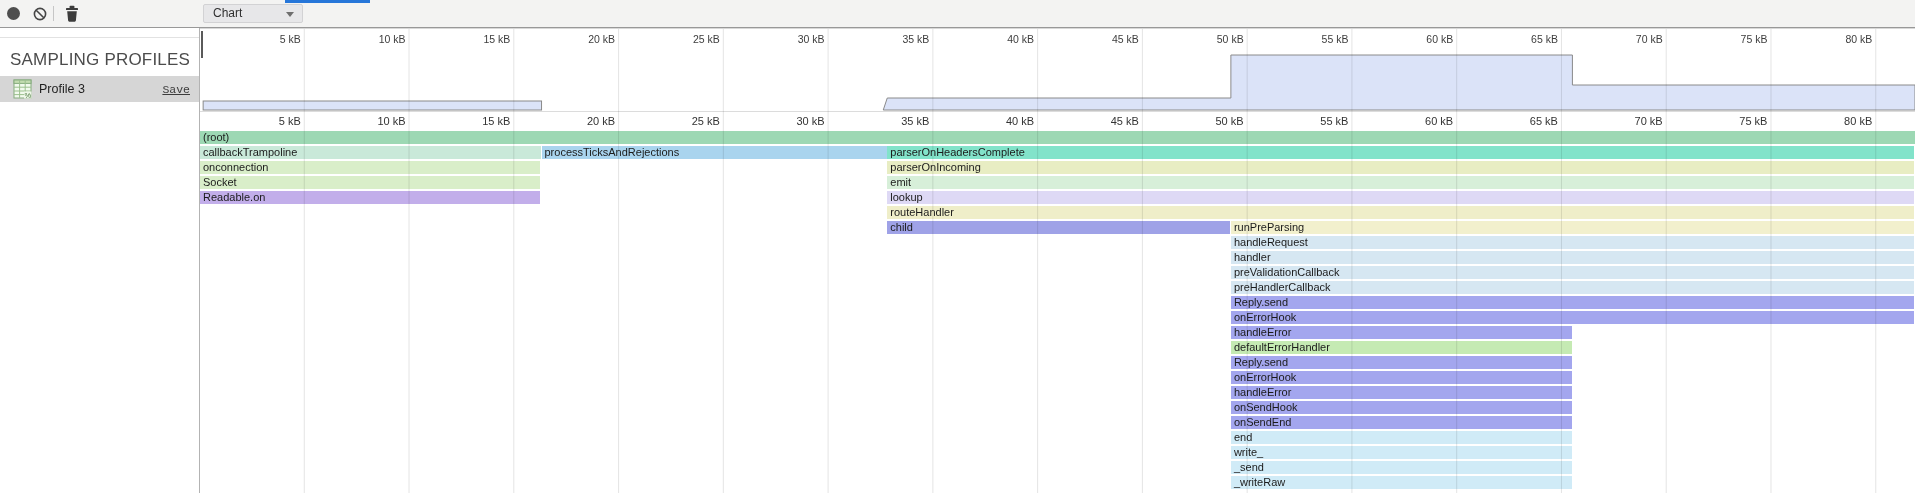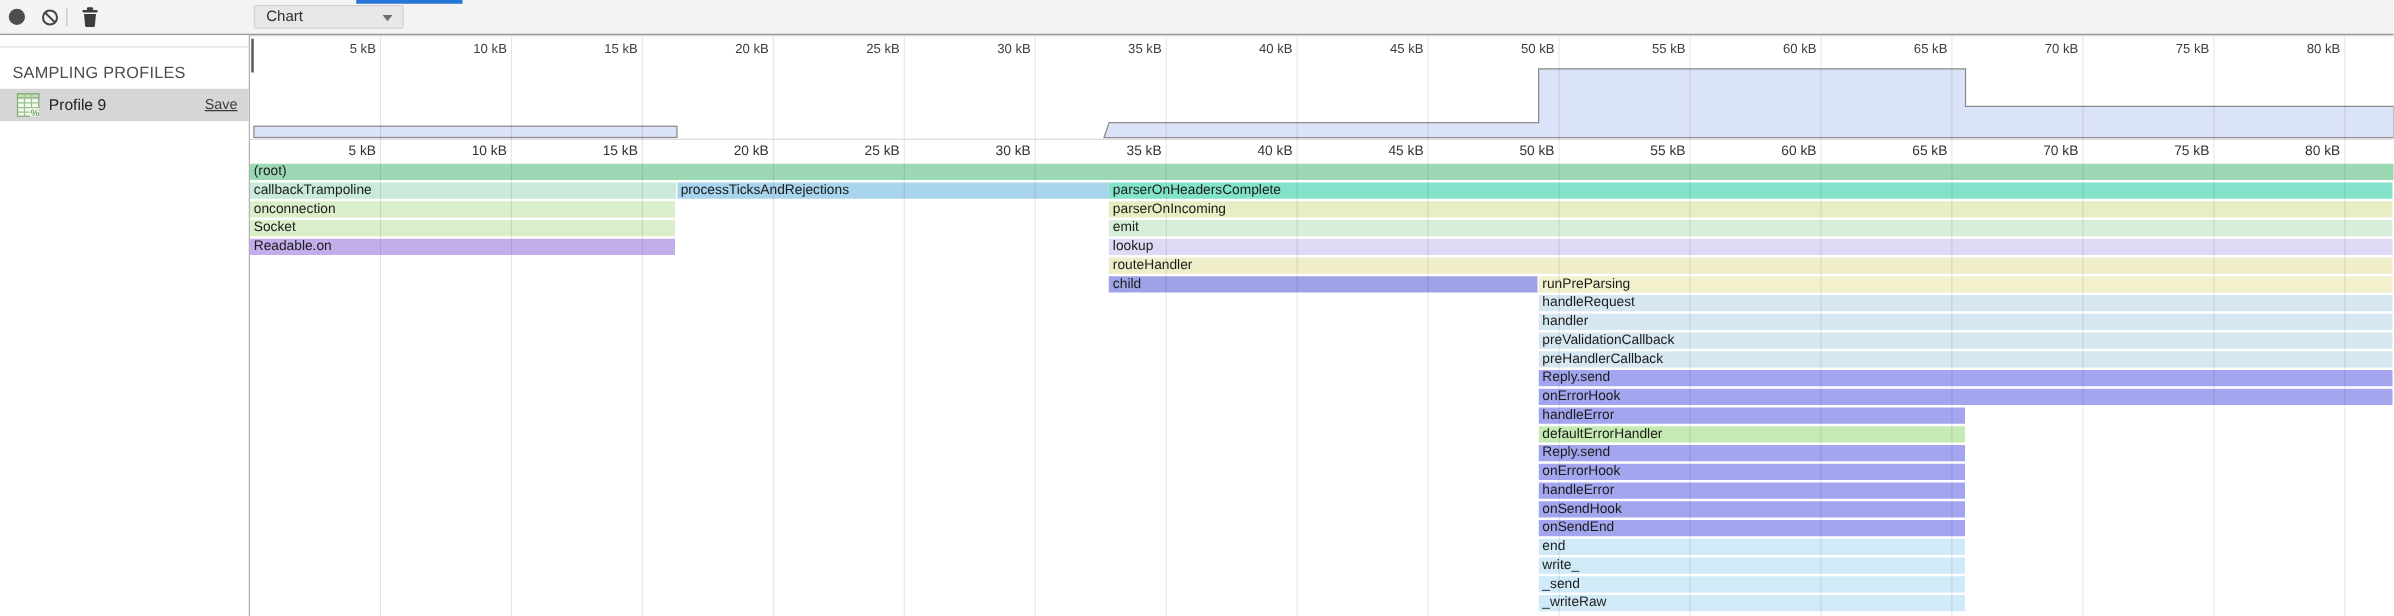--- a/index.html
+++ b/index.html
@@ -8,37 +8,37 @@
     font-family:"Liberation Sans","DejaVu Sans",sans-serif;
     -webkit-font-smoothing:antialiased;
   }
   
   .toolbar{position:absolute;left:0;top:0;width:1915px;height:28px;background:#f3f3f2;
     border-bottom:1px solid #989898;box-sizing:border-box;}
   .record-btn{position:absolute;left:7px;top:7px;width:13px;height:13px;border-radius:50%;
     background:#4e4e4e;cursor:pointer;}
   .icon-btn{position:absolute;top:4px;width:20px;height:20px;cursor:pointer;}
   .tb-sep{position:absolute;left:53px;top:6px;width:1px;height:15px;background:#c6c6c6;}
-  .chart-select{position:absolute;left:203px;top:4px;width:120px;height:19px;background:#e7e7e9;
+  .chart-select{position:absolute;left:203px;top:4px;width:100px;height:19px;background:#e7e7e9;
     border:1px solid #d2d2d4;border-radius:2px;box-sizing:border-box;cursor:pointer;
     font-size:12px;color:#303030;line-height:17px;padding-left:9px;}
   .chart-select .arrow{position:absolute;right:8px;top:7px;width:0;height:0;
     border-left:4px solid transparent;border-right:4px solid transparent;border-top:5px solid #6e6e6e;}
   .top-blue-line{position:absolute;left:285px;top:0;width:85px;height:3px;background:#2676d9;}
   
   .sidebar{position:absolute;left:0;top:28px;width:200px;height:465px;background:#fff;
     border-right:1px solid #b3b3b3;box-sizing:border-box;}
   .sb-title{padding:13px 0 0 10px;font-size:12.5px;color:#383838;}
   .sb-divider{margin-top:9px;height:1px;background:#e2e2e2;}
-  .sb-section{padding:12px 0 0 10px;font-size:13px;color:#4c4c4c;letter-spacing:.2px;}
+  .sb-section{padding:12px 0 0 10px;font-size:17px;color:#4c4c4c;letter-spacing:.2px;}
   .profile-row{position:relative;margin-top:6px;height:26px;background:#d6d6d6;cursor:pointer;}
   .profile-icon{position:absolute;left:13px;top:3px;}
   .profile-name{position:absolute;left:39px;top:6px;font-size:12.5px;color:#1f1f1f;}
   .save-link{position:absolute;right:9px;top:7px;font-size:11.5px;color:#3c3c3c;
-    text-decoration:underline;cursor:pointer;}
+    text-decoration:underline;cursor:pointer;font-family:Liberation Mono, monospace;}
   
   .chart-pane{position:absolute;left:200px;top:28px;width:1715px;height:465px;background:#fff;
     border-top:1px solid #d8d8d8;box-sizing:border-box;}
   .gridlines{position:absolute;inset:0;z-index:6;pointer-events:none;
     background-image:linear-gradient(to left, rgba(0,0,0,0.105) 1px, transparent 1px);
     background-size:104.77px 100%;}
   .overview{position:absolute;left:0;top:0;width:1715px;height:82px;border-bottom:1px solid #dcdcdc;
     box-sizing:content-box;z-index:2;cursor:ew-resize;}
   .overview .tick,.detail-ruler .tick{position:absolute;transform:translateX(-100%);
     white-space:nowrap;color:#3d3d3d;}
@@ -89,21 +89,21 @@
         <rect x="1" y="1" width="17" height="3.4" fill="#c2dcb0" stroke="#86ab7e" stroke-width="1"></rect>
         <line x1="6.6" y1="1" x2="6.6" y2="19" stroke="#9cc08e" stroke-width="1"></line>
         <line x1="12.2" y1="1" x2="12.2" y2="19" stroke="#9cc08e" stroke-width="1"></line>
         <line x1="1" y1="8.2" x2="18" y2="8.2" stroke="#9cc08e" stroke-width="1"></line>
         <line x1="1" y1="12" x2="18" y2="12" stroke="#9cc08e" stroke-width="1"></line>
         <line x1="1" y1="15.6" x2="18" y2="15.6" stroke="#9cc08e" stroke-width="1"></line>
         <rect x="11" y="12.5" width="7.5" height="7" fill="#eef7e8"></rect>
         <text x="11.6" y="18.6" font-size="7.5" fill="#4e7c42" font-family="Liberation Sans, sans-serif">%</text>
       </svg>
     </span>
-    <span class="profile-name">Profile 9</span>
+    <span class="profile-name">Profile 3</span>
     <span class="save-link">Save</span>
   </div>
 </div>
 
 <div class="chart-pane">
   <div class="overview" id="overview">
     <svg class="ov-svg" id="ov-svg" width="1715" height="82">
         <rect x="3.142944410507025" y="72" width="338.3903481979231" height="9" fill="#dbe3f8" stroke="#8a8a8a"></rect>
         <path d="M683.2571777642028 81 L687.2571777642028 69 L687.2571777642028 69 L1030.8857666463043 69 L1030.8857666463043 26 L1372.4190592547343 26 L1372.4190592547343 56 L1715 56 L1715 81 Z" fill="#dbe3f8" stroke="#8a8a8a" stroke-width="1"></path>
       </svg>

